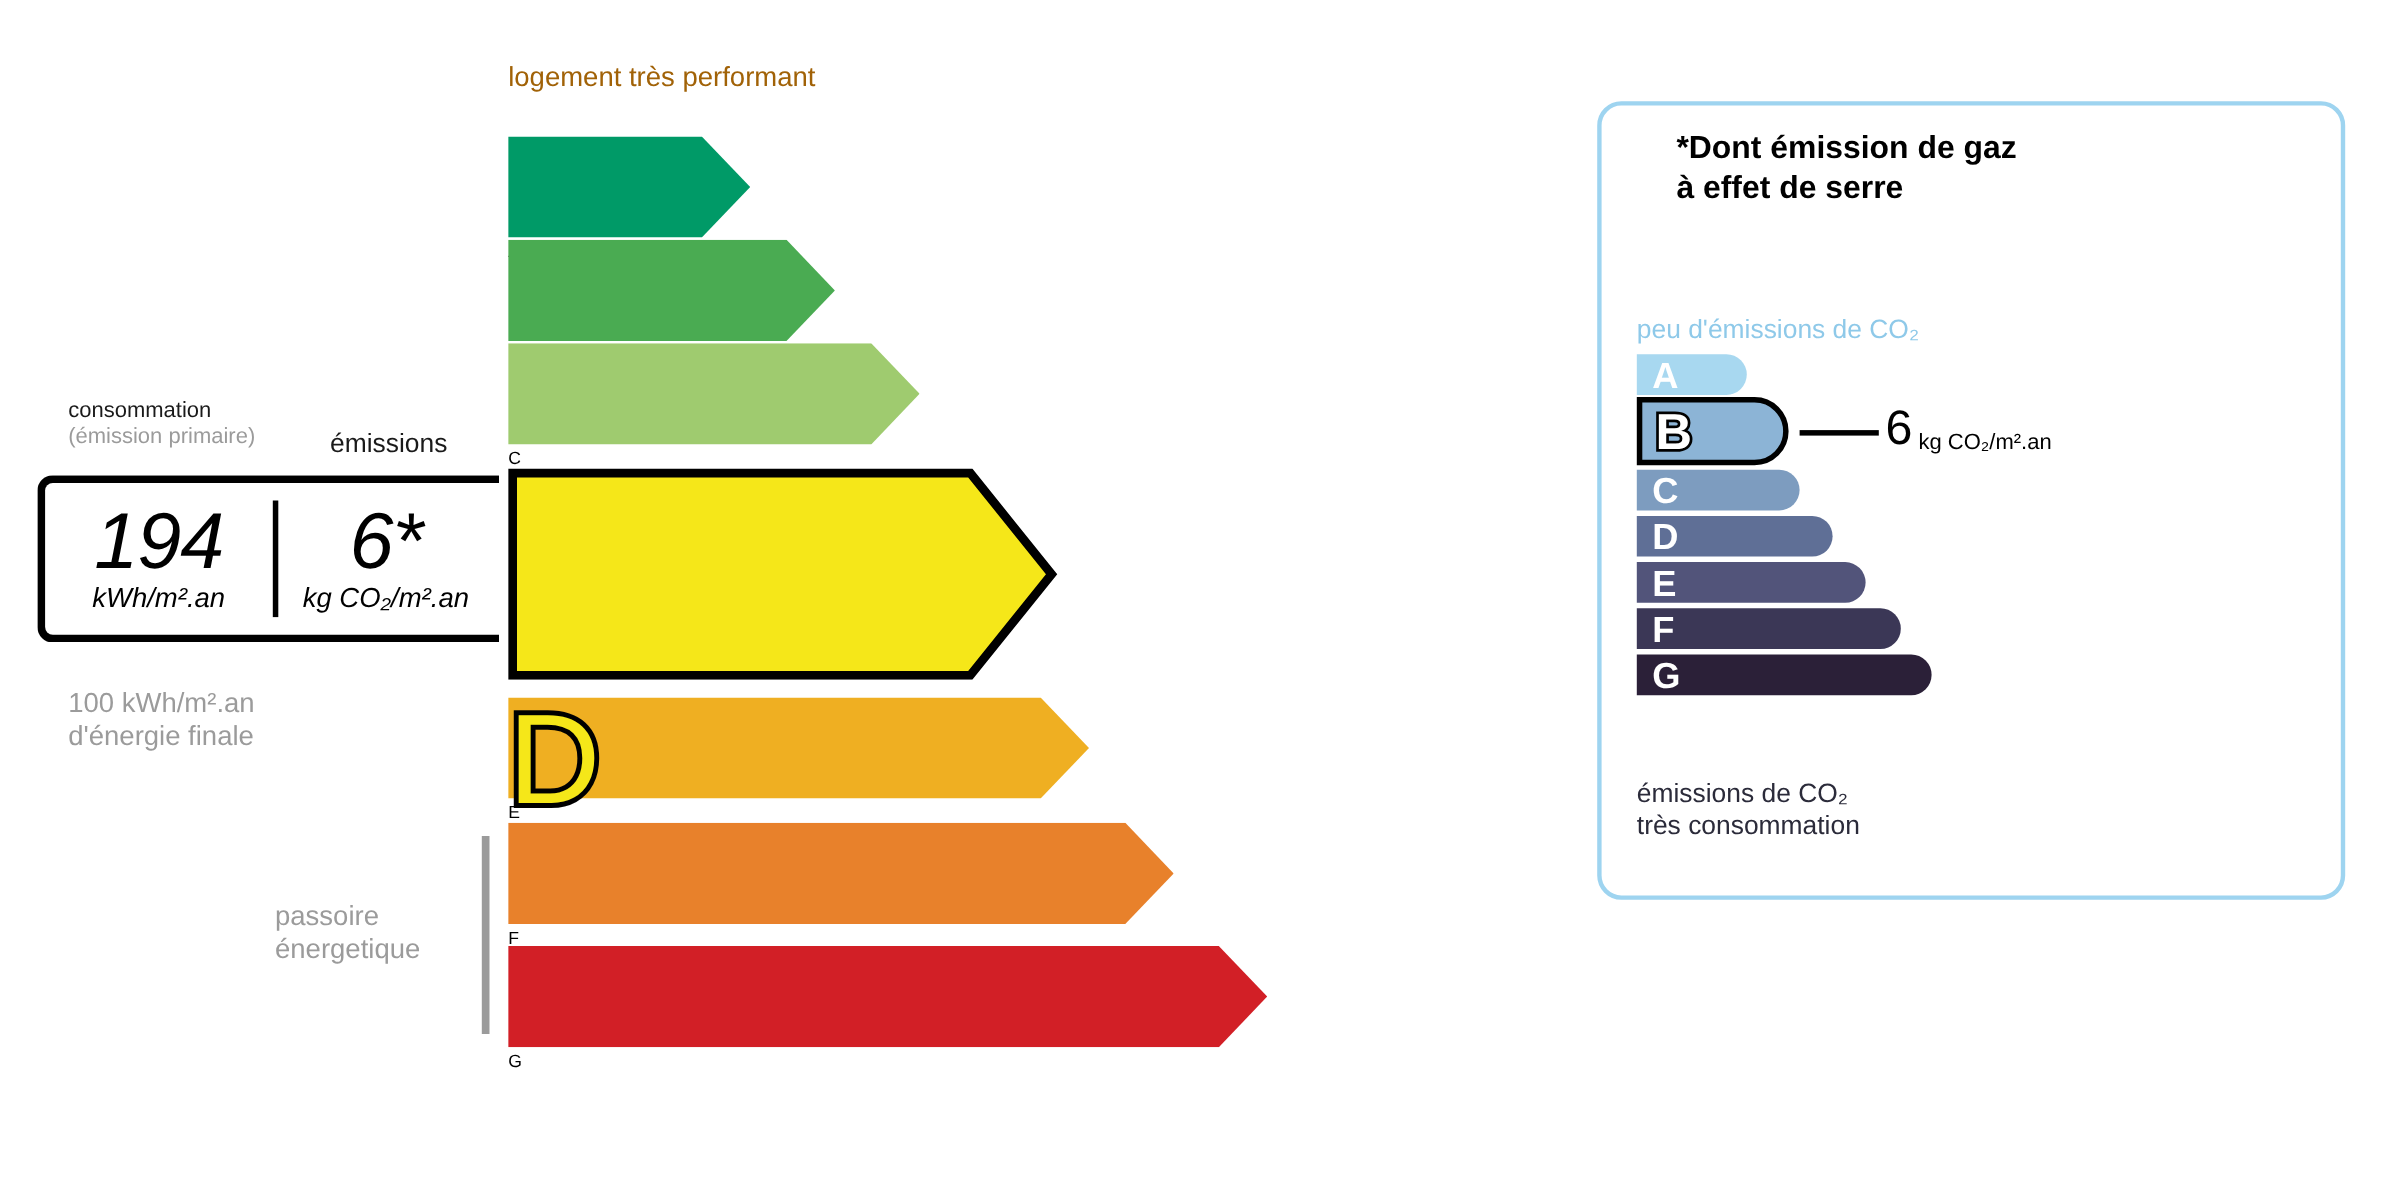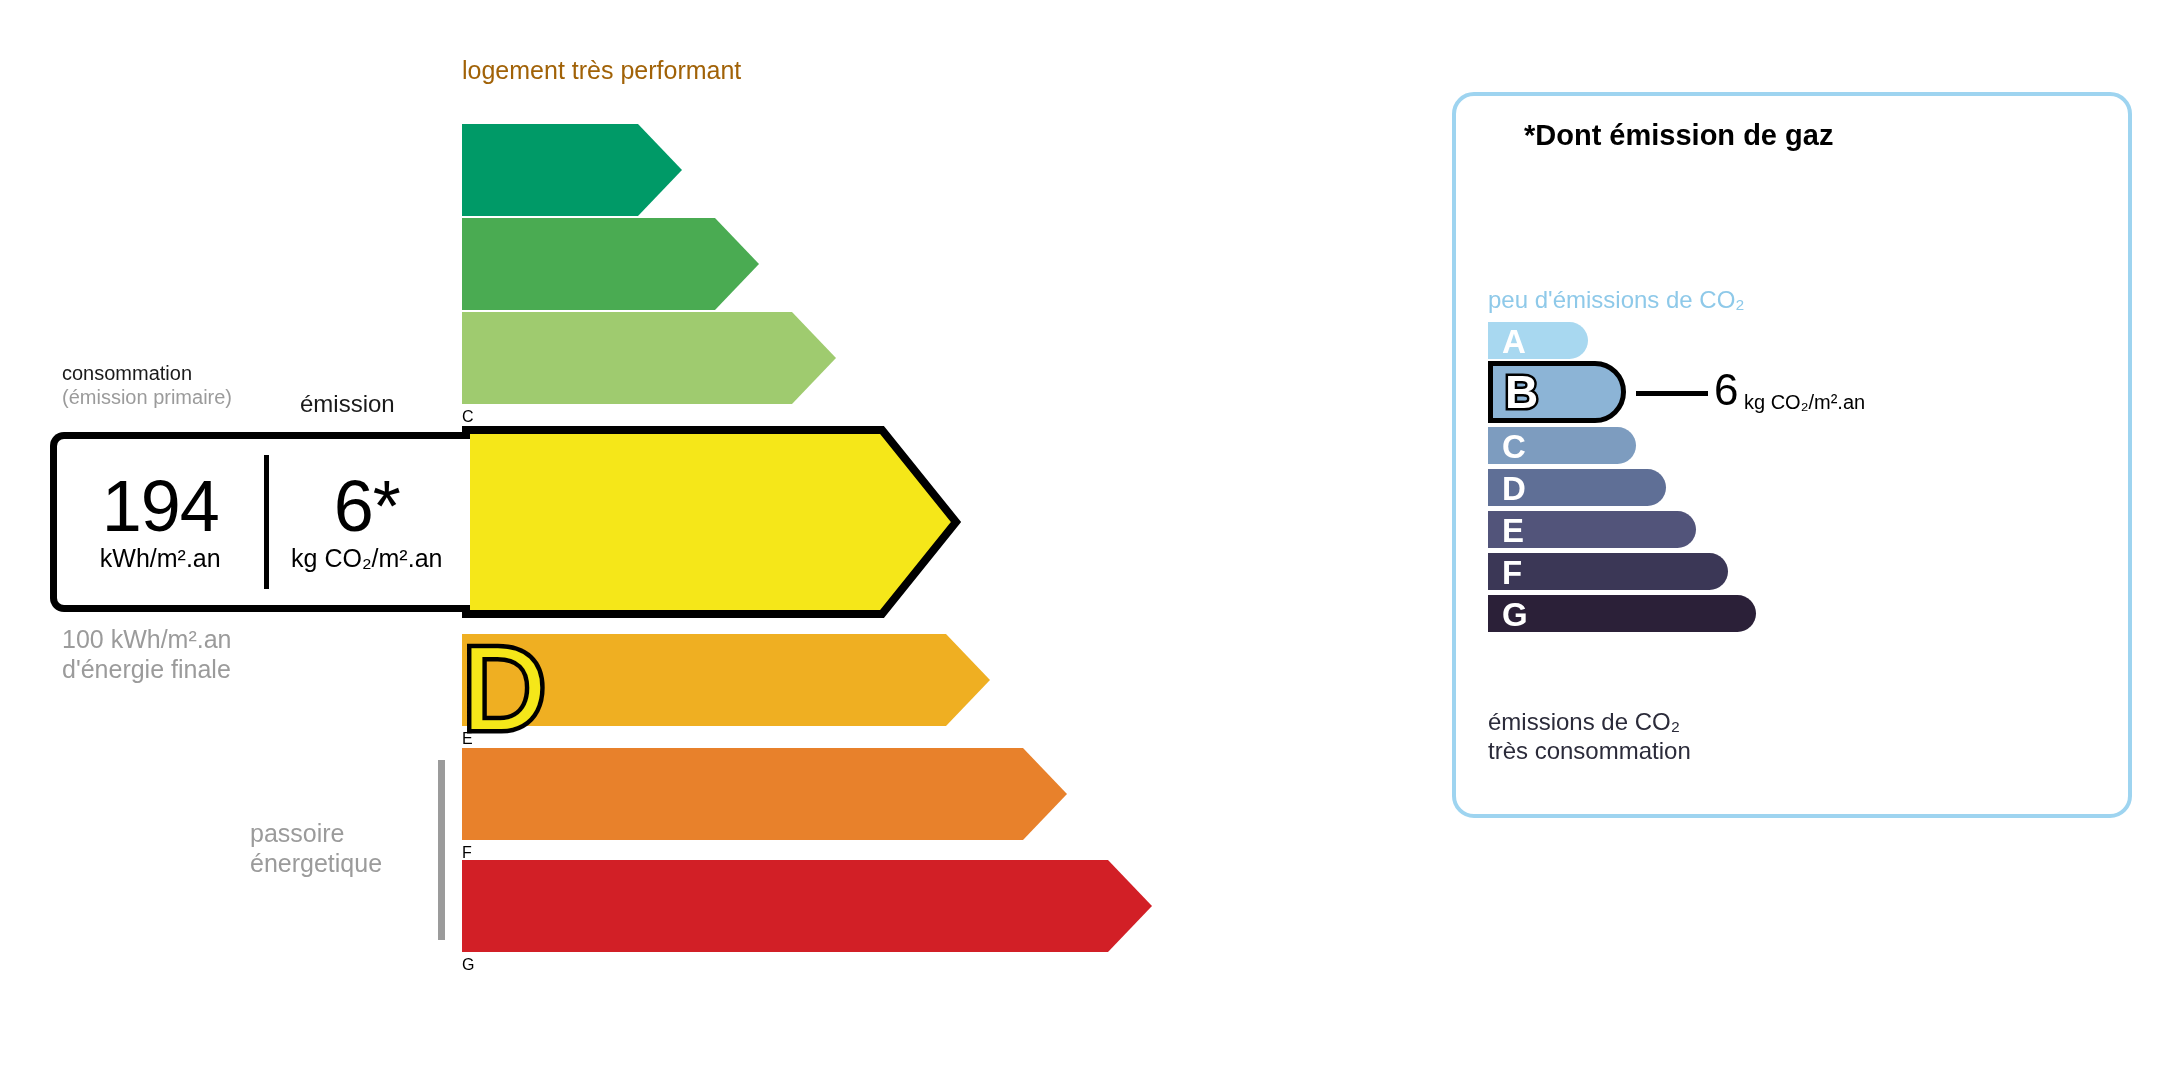--- a/index.html
+++ b/index.html
@@ -65,31 +65,32 @@
     position: absolute;
     left: 300px;
     top: 390px;
     font-size: 24px;
     color: #1a1a1a;
   }
 
   
   #value-box {
     position: absolute;
-    left: 50px;
+    left: 34px;
     top: 432px;
     width: 420px;
-    height: 180px;
+    height: 152px;
     border: 7px solid #000000;
     border-right: none;
     border-radius: 14px 0 0 14px;
     background: #ffffff;
     box-sizing: border-box;
     display: flex;
     z-index: 6;
+    font-style: italic;
   }
   #value-box .cell {
     flex: 1 1 0;
     display: flex;
     flex-direction: column;
     align-items: center;
     justify-content: center;
     position: relative;
   }
   #value-box .cell.second::before {
@@ -282,21 +283,21 @@
       <polygon points="0,0 646,0 690,46 646,92 0,92" fill="#d21f26"></polygon>
     </svg>
     <span class="letter">G</span>
   </div>
 
 
   <div class="hdr-conso">
     <span>consommation</span>
     <span class="sub">(émission primaire)</span>
   </div>
-  <div class="hdr-emis">émission</div>
+  <div class="hdr-emis">émissions</div>
 
   <div id="value-box">
     <div class="cell">
       <div class="big-num">194</div>
       <div class="unit">kWh/m².an</div>
     </div>
     <div class="cell second">
       <div class="big-num">6*</div>
       <div class="unit">kg CO₂/m².an</div>
     </div>
@@ -311,20 +312,21 @@
   <div class="passoire-label">
     <div>passoire</div>
     <div>énergetique</div>
   </div>
 </div>
 
 <div id="ges-panel">
 
   <div class="ges-title">
     <div>*Dont émission de gaz</div>
+    <div>à effet de serre</div>
   </div>
 
   <div class="ges-top-caption">peu d'émissions de CO₂</div>
 
   <div class="ges-row" style="top:226px; height:37px; width:100px;">
     <div class="ges-bar" style="background:#a8d8f0;">
       <span class="g-letter">A</span>
     </div>
   </div>
 

